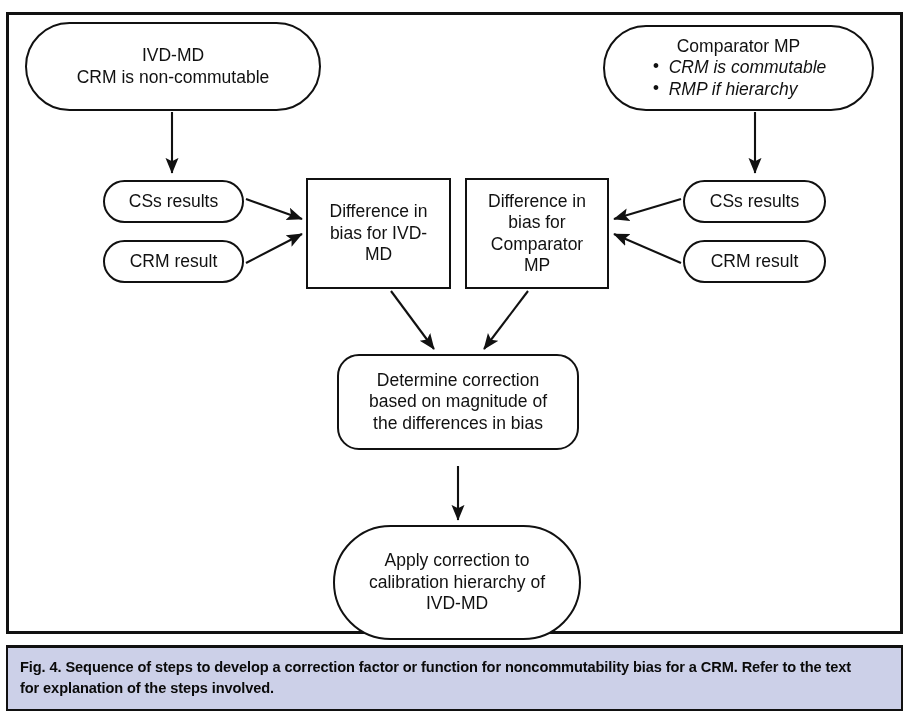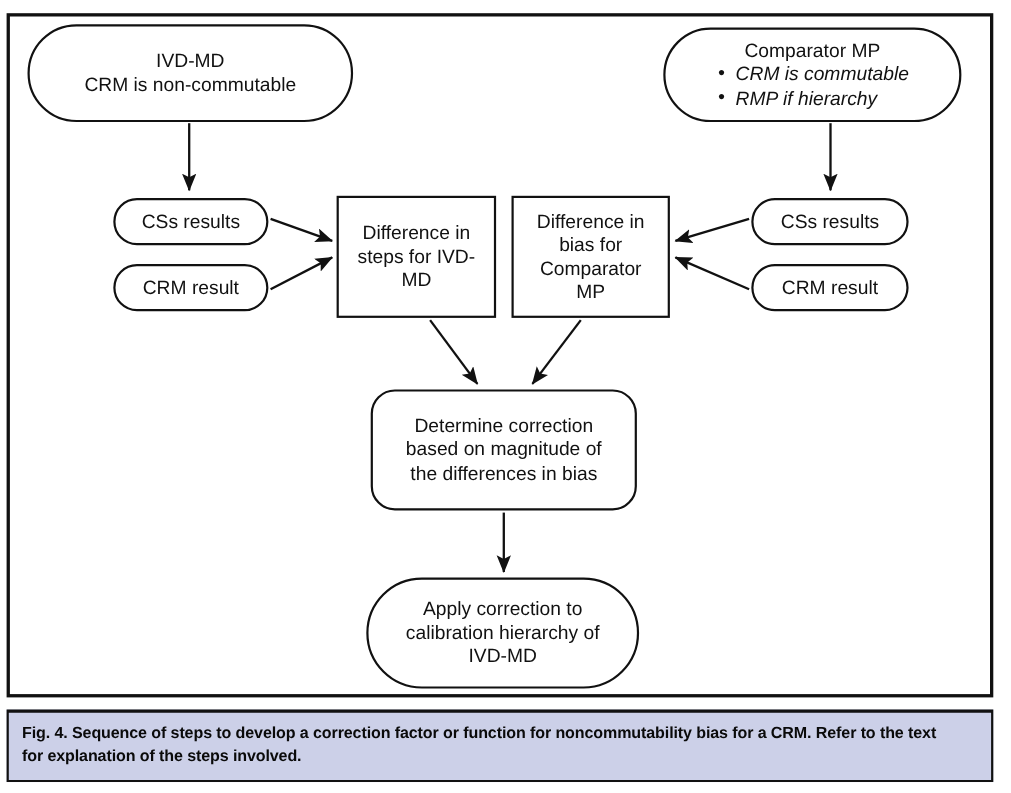--- a/index.html
+++ b/index.html
@@ -86,22 +86,22 @@
 
   
   #node-ivdmd          { left: 25px;  top: 22px;  width: 296px; height: 89px;  }
   #node-comparator     { left: 603px; top: 25px;  width: 271px; height: 86px;  }
   #node-css-left       { left: 103px; top: 180px; width: 141px; height: 43px;  }
   #node-crm-left       { left: 103px; top: 240px; width: 141px; height: 43px;  }
   #node-css-right      { left: 683px; top: 180px; width: 143px; height: 43px;  }
   #node-crm-right      { left: 683px; top: 240px; width: 143px; height: 43px;  }
   #node-diff-ivdmd     { left: 306px; top: 178px; width: 145px; height: 111px; }
   #node-diff-comp      { left: 465px; top: 178px; width: 144px; height: 111px; }
-  #node-determine      { left: 337px; top: 354px; width: 242px; height: 110px; align-items: center; }
-  #node-apply          { left: 333px; top: 525px; width: 248px; height: 101px;  }
+  #node-determine      { left: 337px; top: 354px; width: 242px; height: 96px; align-items: center; }
+  #node-apply          { left: 333px; top: 525px; width: 248px; height: 115px;  }
 
   
   #caption {
     position: absolute;
     left: 6px;
     top: 645px;
     width: 897px;
     height: 66px;
     box-sizing: border-box;
     background: #ccd0e8;
@@ -177,21 +177,21 @@
   <div class="node pill" id="node-css-right">
     <span class="line">CSs results</span>
   </div>
 
   <div class="node pill" id="node-crm-right">
     <span class="line">CRM result</span>
   </div>
 
   <div class="node rect" id="node-diff-ivdmd">
     <span class="line">Difference in</span>
-    <span class="line">steps for IVD-</span>
+    <span class="line">bias for IVD-</span>
     <span class="line">MD</span>
   </div>
 
   <div class="node rect" id="node-diff-comp">
     <span class="line">Difference in</span>
     <span class="line">bias for</span>
     <span class="line">Comparator</span>
     <span class="line">MP</span>
   </div>
 

